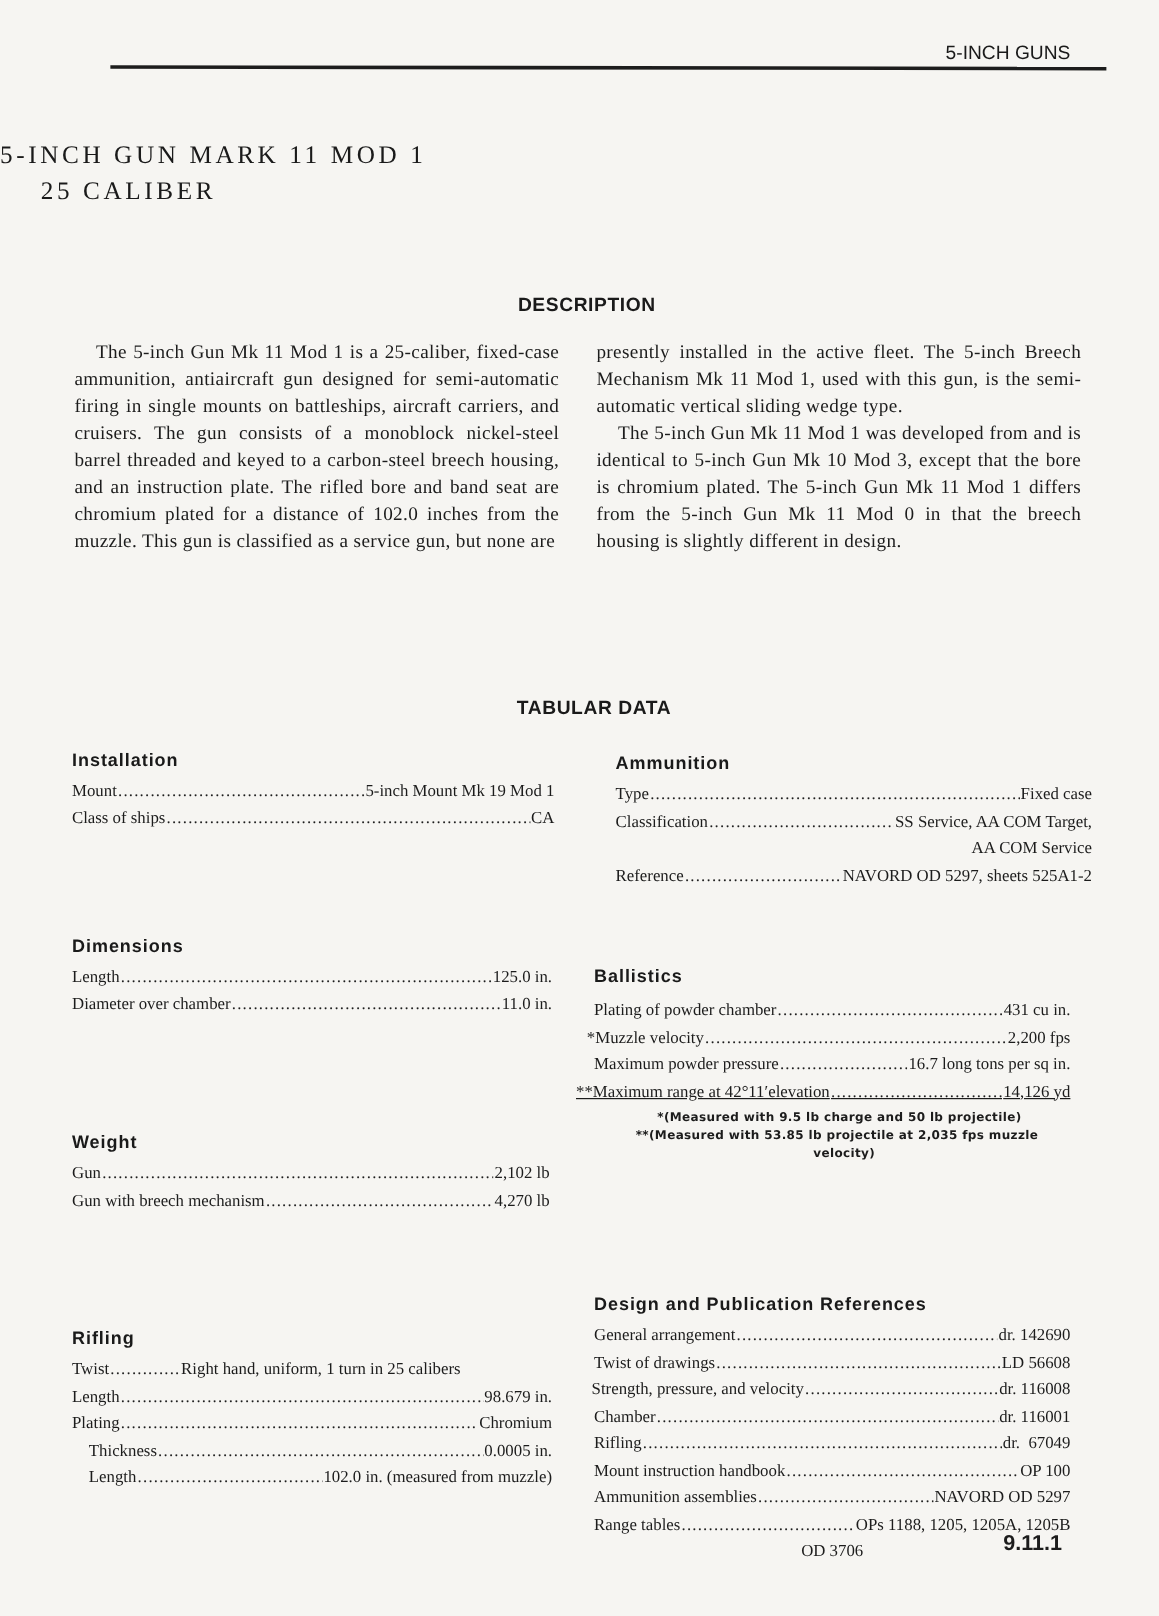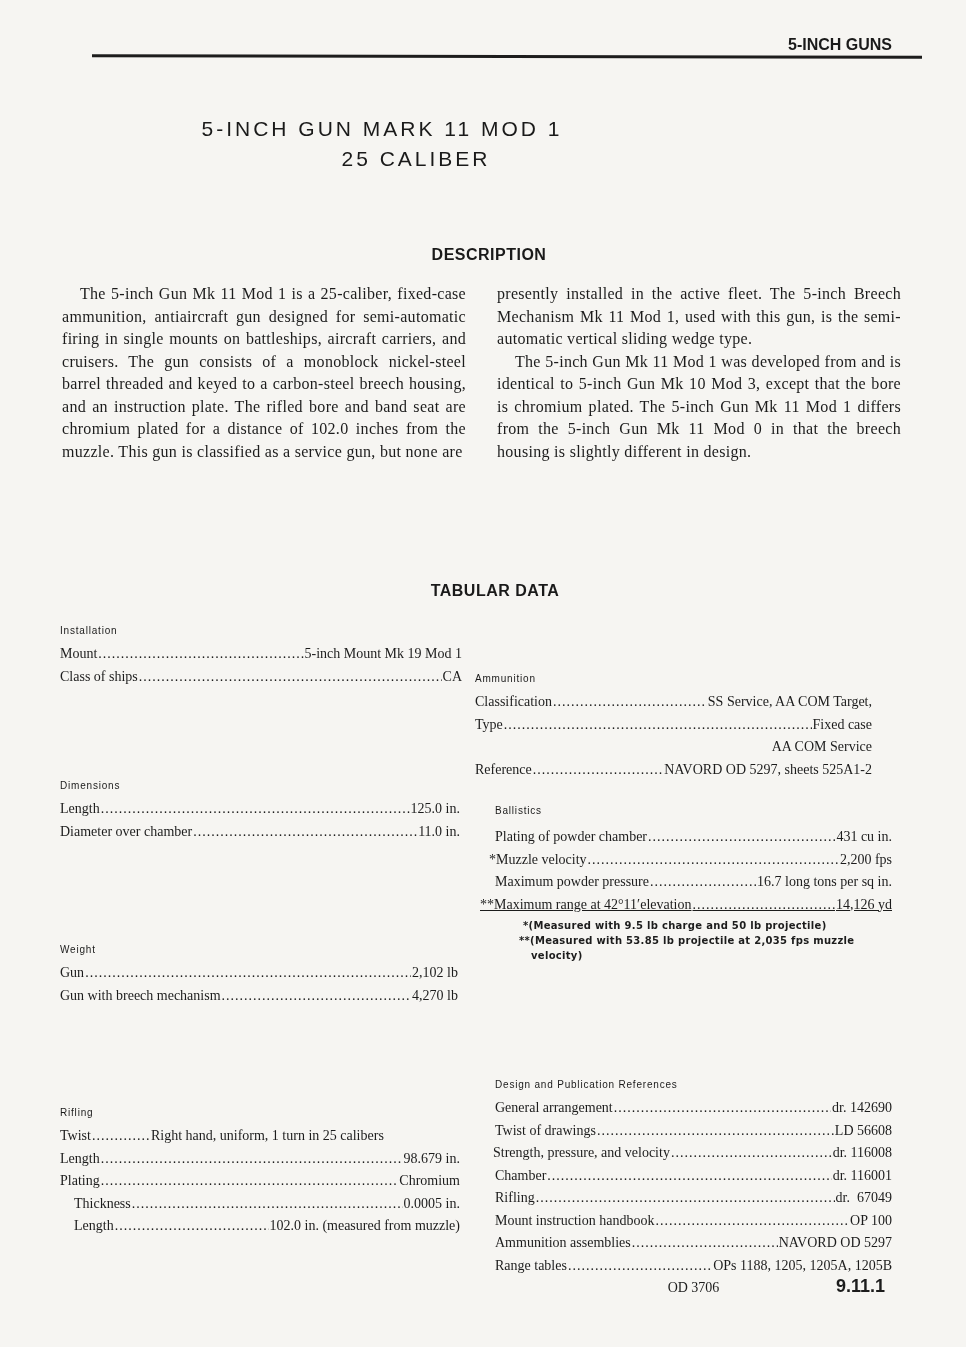--- a/index.html
+++ b/index.html
@@ -5,44 +5,44 @@
     html, body { margin: 0; padding: 0; }
     body {
       width: 966px; height: 1347px; position: relative; overflow: hidden;
       background: #f6f5f2;
       color: #1c1c1c;
       font-family: "Liberation Serif", "DejaVu Serif", serif;
     }
     .abs { position: absolute; }
     .header-label {
       left: 788px; top: 36px; font-family: "Liberation Sans", sans-serif;
-      font-weight: bold; font-size: 16px; letter-spacing: 0px; color: #1a1a1a; text-align: right;
+      font-weight: normal; font-size: 16px; letter-spacing: 0px; color: #1a1a1a; text-align: right;
     }
     .header-rule {
       left: 92px; top: 55px; width: 830px; height: 3px; background: #1d1d1d;
       transform: rotate(0.1deg);
     }
     .title {
-      left: 0; width: 764px; text-align: center;
-      font-family: Liberation Sans, sans-serif; font-size: 21px; letter-spacing: 3px;
+      left: 0; width: 764px; text-align: left;
+      font-family: Liberation Serif, serif; font-size: 21px; letter-spacing: 3px;
       color: #1a1a1a;
     }
     .section-heading {
       left: 0; width: 966px; text-align: center;
       font-family: "Liberation Sans", sans-serif; font-weight: bold; font-size: 16px;
       letter-spacing: 0.5px; color: #1a1a1a;
     }
     .para-col {
       width: 404px; font-size: 16px; line-height: 22.5px; text-align: justify;
       letter-spacing: 0.3px;
     }
     .para-col p { margin: 0; text-indent: 18px; }
     .para-col p.noindent { text-indent: 0; }
     .group-title {
-      font-family: "Liberation Sans", sans-serif; font-weight: normal; font-size: 10px;
+      font-family: "Liberation Sans", sans-serif; font-weight: bold; font-size: 15px;
       letter-spacing: 0.8px; color: #1a1a1a;
     }
     .rows { font-size: 14px; line-height: 22.5px; }
     .row { display: flex; align-items: baseline; white-space: nowrap; }
     .row .lbl { flex: 0 0 auto; }
     .row .dots {
       flex: 1 1 auto; overflow: hidden; margin: 0 1px; letter-spacing: 1px;
     }
     .row .dots::after {
       content: "............................................................................................................................................";
@@ -153,32 +153,32 @@
         <span class="val">0.0005 in.</span>
       </div>
     <div class="row indent">
         <span class="lbl">Length</span>
         <span class="dots"></span>
         <span class="val">102.0 in. (measured from muzzle)</span>
       </div>
   </div>
 </div>
 
-<div class="abs" style="left:475px; top:628px; width:397px;margin-top:45px;">
+<div class="abs" style="left:513px; top:628px; width:397px;">
   <div class="group-title">Ammunition</div>
   <div class="rows" style="margin-top:7px;">
     <div class="row">
+        <span class="lbl">Type</span>
+        <span class="dots"></span>
+        <span class="val">Fixed case</span>
+      </div>
+    <div class="row">
         <span class="lbl">Classification</span>
         <span class="dots"></span>
         <span class="val">SS Service, AA COM Target,</span>
-      </div>
-    <div class="row">
-        <span class="lbl">Type</span>
-        <span class="dots"></span>
-        <span class="val">Fixed case</span>
       </div>
     <div class="row cont">
         <span class="val">AA COM Service</span>
       </div>
     <div class="row">
         <span class="lbl">Reference</span>
         <span class="dots"></span>
         <span class="val">NAVORD OD 5297, sheets 525A1-2</span>
       </div>
   </div>
@@ -201,21 +201,21 @@
         <span class="lbl">Maximum powder pressure</span>
         <span class="dots"></span>
         <span class="val">16.7 long tons per sq in.</span>
       </div>
     <div class="row" style="margin-left:-15px;text-decoration:underline;">
         <span class="lbl">**Maximum range at 42°11′elevation</span>
         <span class="dots"></span>
         <span class="val">14,126 yd</span>
       </div>
   </div>
-  <div class="footnote" style="margin-top:2px; margin-left:24px;">
+  <div class="footnote" style="margin-top:2px; margin-left:8px;text-align:center;">
     <div style="padding-left:4px;">*(Measured with 9.5 lb charge and 50 lb projectile)</div>
     <div>**(Measured with 53.85 lb projectile at 2,035 fps muzzle</div>
     <div class="hang">velocity)</div>
   </div>
 </div>
 
 <div class="abs" style="left:495px; top:1079px; width:397px;">
   <div class="group-title">Design and Publication References</div>
   <div class="rows" style="margin-top:7px;">
     <div class="row">

